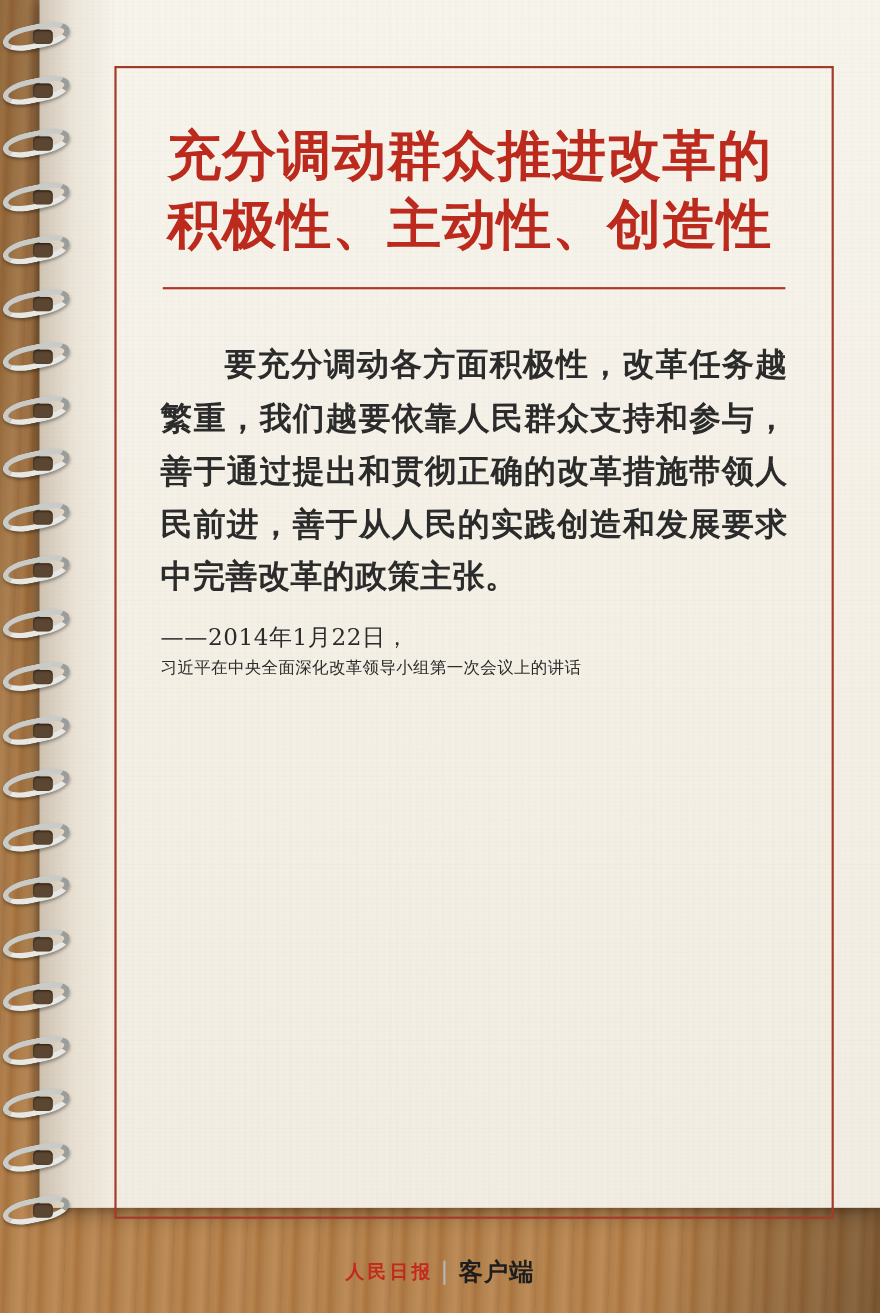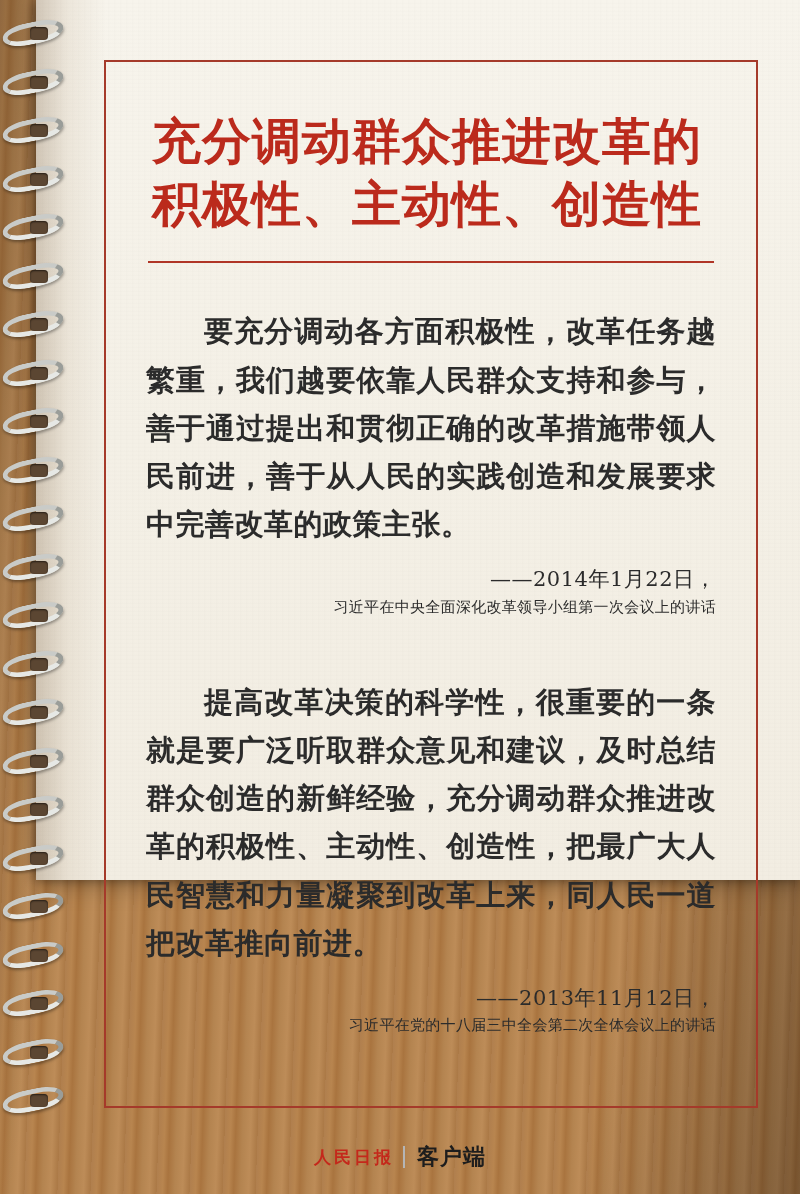--- a/index.html
+++ b/index.html
@@ -37,21 +37,21 @@
     inset: 0;
     background: linear-gradient(100deg, rgba(0,0,0,.18) 0%, rgba(0,0,0,0) 22%, rgba(0,0,0,0) 78%, rgba(0,0,0,.30) 100%);
   }
 
   
   .notebook {
     position: absolute;
     left: 36px;
     top: 0;
     width: 764px;
-    height: 880px;
+    height: 1098px;
     background:
       linear-gradient(180deg, #f7f4ec 0%, #f4f0e6 50%, #f2ede2 100%);
     box-shadow: -2px 0 10px rgba(0,0,0,.35), 4px 6px 22px rgba(0,0,0,.25);
   }
   .notebook::before {
     
     content: "";
     position: absolute;
     inset: 0;
     background:
@@ -146,21 +146,20 @@
     line-height: 1.66;
     text-indent: 2em;
     text-align: justify;
     font-family: "DejaVu Serif", "Liberation Serif", serif;
     font-weight: bold;
     letter-spacing: .5px;
   }
 
   .attrib {
     margin-top: 16px;
-    text-align: right;
     color: #2b2b2b;
     font-family: "DejaVu Serif", "Liberation Serif", serif;
   }
   .attrib .date {
     font-size: 21px;
     line-height: 1.5;
     letter-spacing: .5px;
   }
   .attrib .source {
     font-size: 15px;
@@ -224,27 +223,20 @@
     <div class="title-rule"></div>
 
     <div class="quote-block first">
       <p class="quote-text">要充分调动各方面积极性，改革任务越繁重，我们越要依靠人民群众支持和参与，善于通过提出和贯彻正确的改革措施带领人民前进，善于从人民的实践创造和发展要求中完善改革的政策主张。</p>
       <div class="attrib">
         <div class="date">——2014年1月22日，</div>
         <div class="source">习近平在中央全面深化改革领导小组第一次会议上的讲话</div>
       </div>
     </div>
 
-    <div class="quote-block second">
-      <p class="quote-text">提高改革决策的科学性，很重要的一条就是要广泛听取群众意见和建议，及时总结群众创造的新鲜经验，充分调动群众推进改革的积极性、主动性、创造性，把最广大人民智慧和力量凝聚到改革上来，同人民一道把改革推向前进。</p>
-      <div class="attrib">
-        <div class="date">——2013年11月12日，</div>
-        <div class="source">习近平在党的十八届三中全会第二次全体会议上的讲话</div>
-      </div>
-    </div>
 
   </div>
 </div>
 
 <div class="spiral" id="spiral">
     <div class="ring" style="top: 22px;">
       <div class="wire"></div>
       <div class="hole"></div>
     </div>
     <div class="ring" style="top: 70.5px;">

